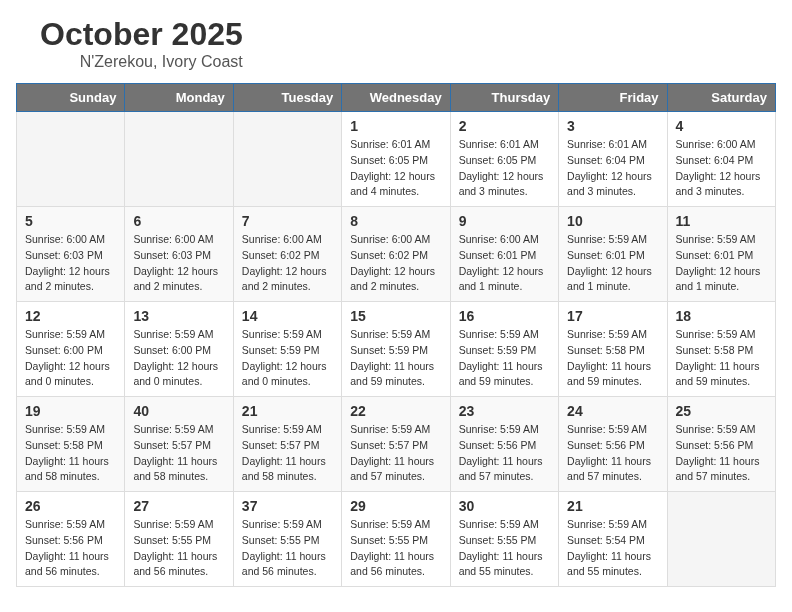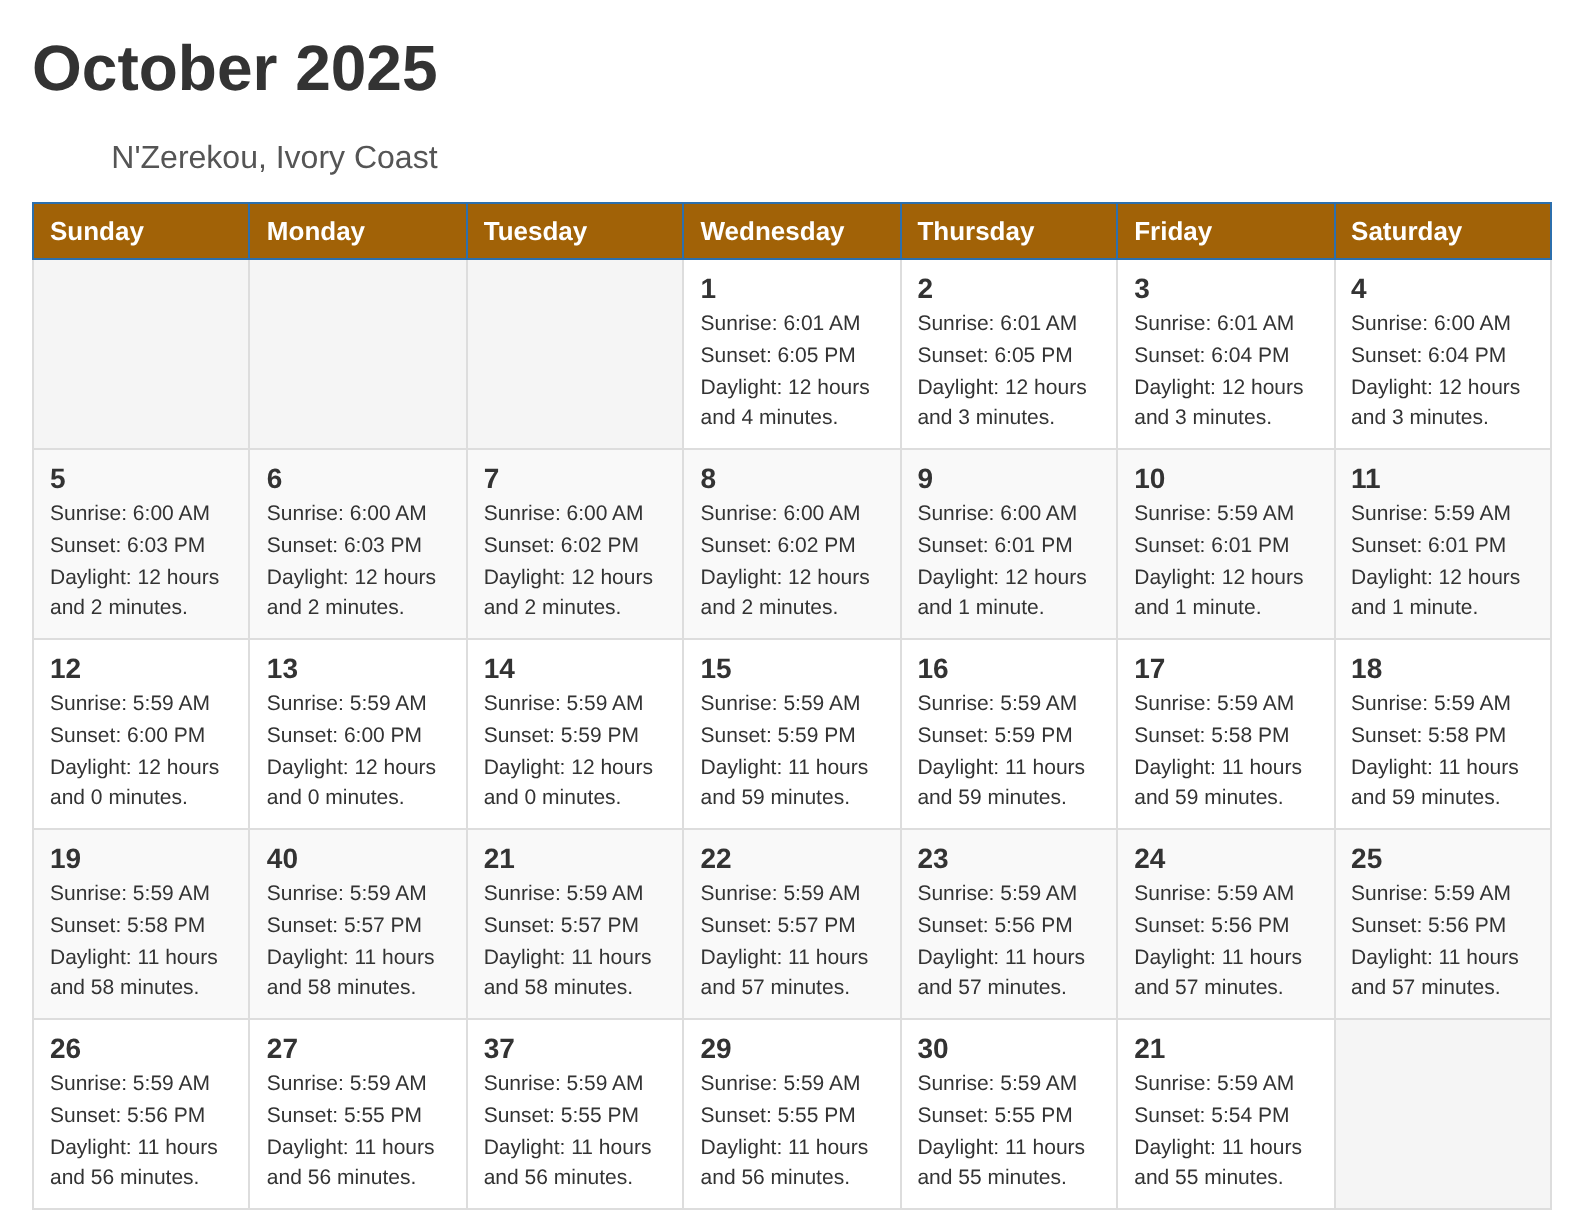--- a/index.html
+++ b/index.html
@@ -34,35 +34,35 @@
       height: 28px;
       margin-right: 4px;
     }
     .title-block {
       text-align: right;
     }
     .month-title {
       font-size: 32px;
       font-weight: bold;
       color: #333;
+      margin-left: 24px;
     }
     .subtitle {
       font-size: 16px;
       color: #555;
-      margin-top: 18px;
     }
     .calendar {
       width: 100%;
       border-collapse: collapse;
       border: 1px solid #ccc;
     }
     .calendar th {
-      background-color: #a16207;
+      background-color: #737373;
       color: #fff;
-      text-align: left;
+      text-align: right;
       padding: 6px 8px;
       font-size: 13px;
       border: 1px solid #2c6fad;
     }
     .calendar td {
       vertical-align: top;
       padding: 6px 8px;
       border: 1px solid #ddd;
       width: 108px;
       min-height: 90px;

